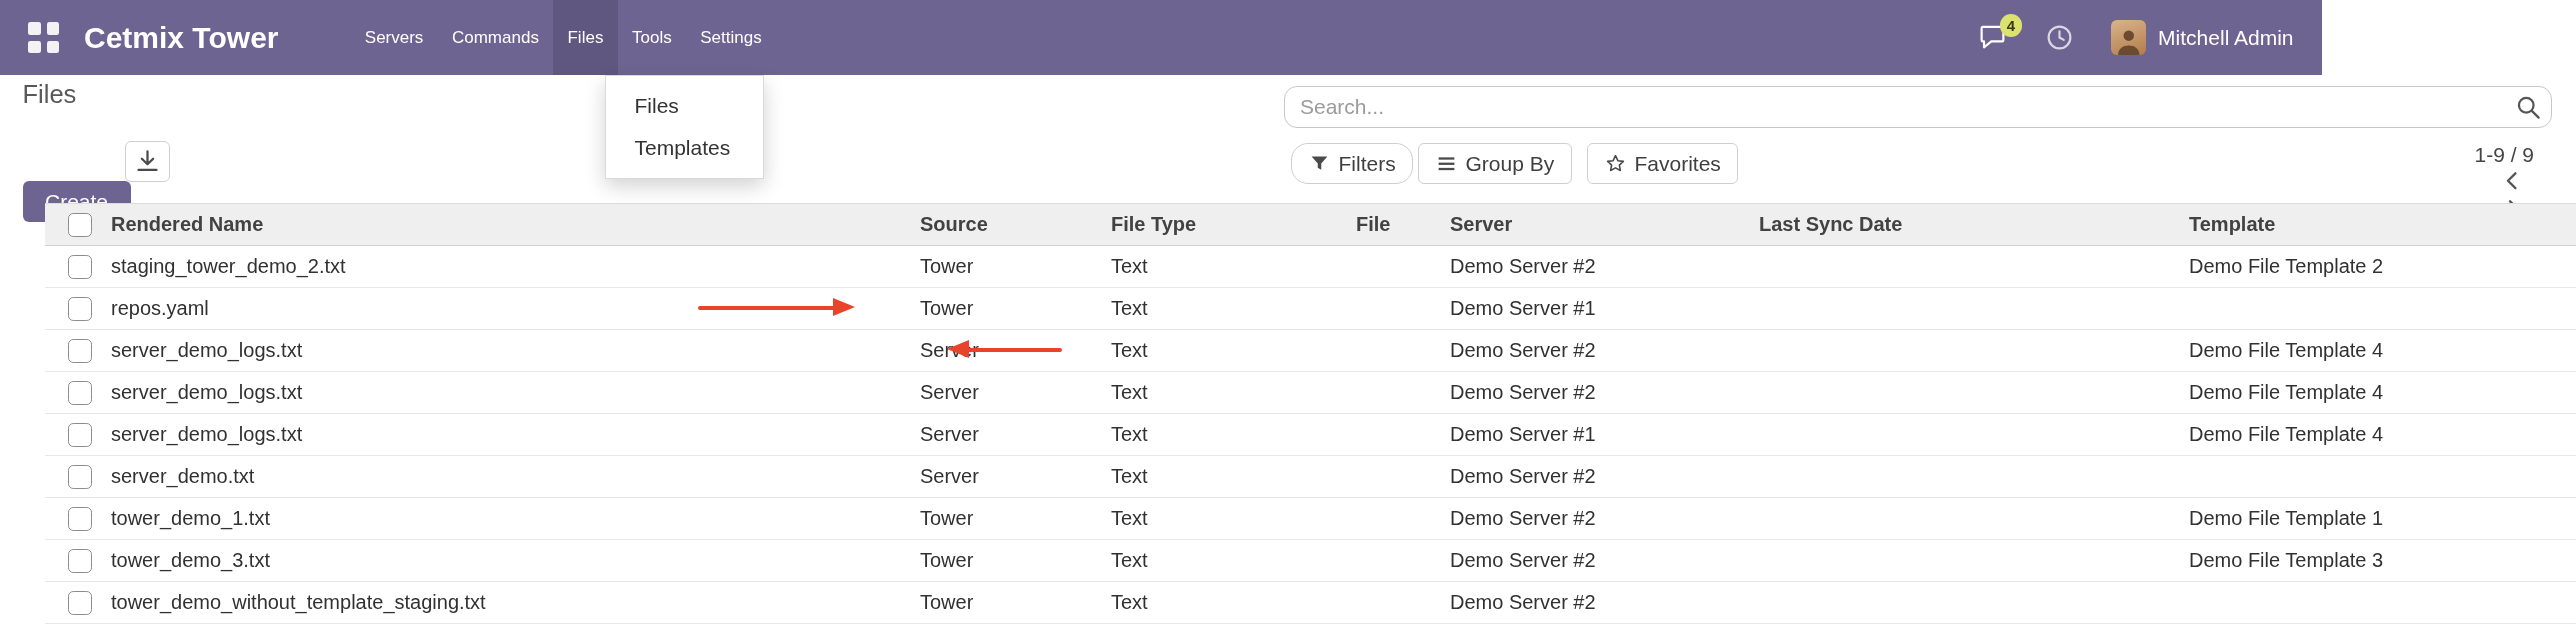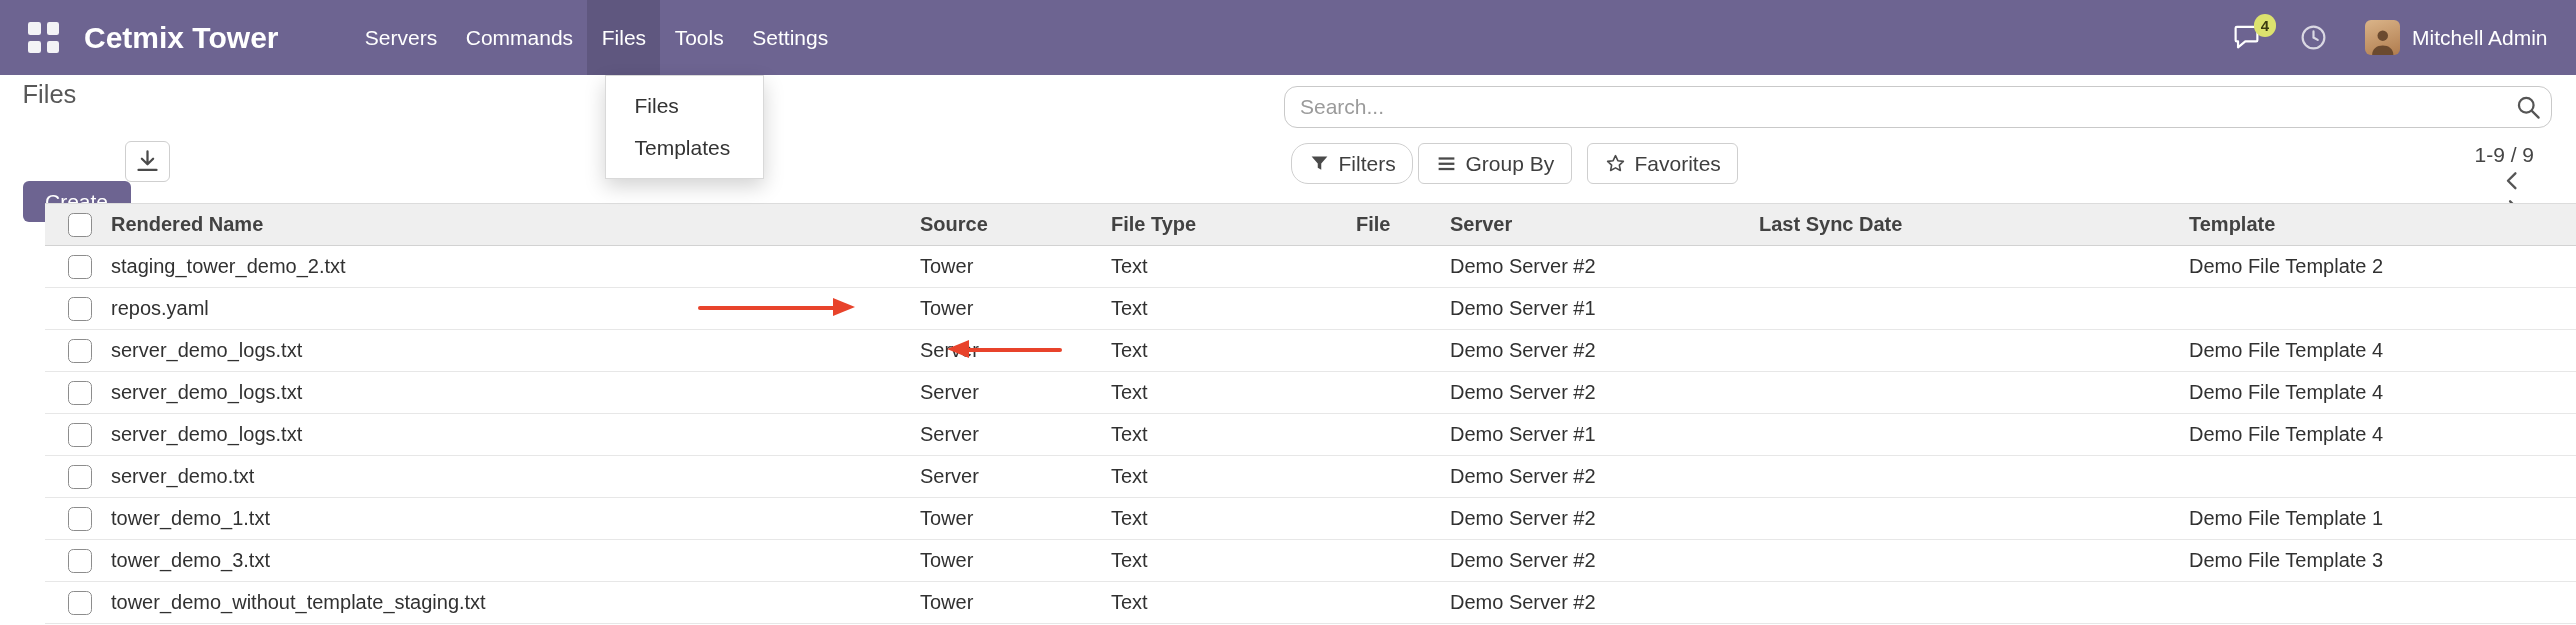--- a/index.html
+++ b/index.html
@@ -3,34 +3,34 @@
 <meta charset="utf-8">
 <style>
   html,body { margin:0; padding:0; background:#fff; }
   .screen, .screen * { box-sizing:border-box; font-family:"Liberation Sans", sans-serif; }
   .screen {
     position:relative; width:2576px; height:626px; overflow:hidden; background:#fff;
   }
 
   
   .navbar {
-    position:absolute; left:0; top:0; width:2576px; height:75px;
+    position:absolute; left:0; top:0; width:2322px; height:75px;
     background:var(--accent,#6d6491); color:#fff;
     display:flex; align-items:center; justify-content:space-between; padding:0 22.5px;
     z-index:40;
   }
   .nav-left { display:flex; align-items:stretch; height:100%; }
   .apps-toggle {
     align-self:center; width:42px; height:42px; background:transparent; border:none; cursor:pointer;
     display:grid; grid-template-columns:12.8px 12.8px; grid-template-rows:12.8px 12.8px; gap:6px; place-content:center;
   }
   .apps-toggle i { display:block; background:rgba(255,255,255,.92); border-radius:2.3px; }
   .brand { align-self:center; font-size:30px; font-weight:700; margin-left:19.5px; margin-right:72px; white-space:nowrap; }
   .menus { display:flex; align-items:stretch; }
-  .menu-item { display:flex; align-items:center; padding:0 14.3px; font-size:21px; color:#fff; text-decoration:none; cursor:pointer; white-space:nowrap;text-align:right; }
+  .menu-item { display:flex; align-items:center; padding:0 14.3px; font-size:17px; color:#fff; text-decoration:none; cursor:pointer; white-space:nowrap;text-align:right; }
   .menu-item.active { background:rgba(0,0,0,.12); }
 
   .nav-right { display:flex; align-items:center; gap:25.5px; }
   .nav-icon-btn { position:relative; background:none; border:none; width:41px; height:41px; display:flex; align-items:center; justify-content:center; cursor:pointer; }
   .badge {
     position:absolute; top:-3px; right:-9px; min-width:22.5px; height:22.5px; border-radius:11.3px;
     background:var(--badge_bg,#dce26e); color:#3a3a10; font-size:15px; font-weight:700;
     display:flex; align-items:center; justify-content:center; padding:0 4.5px;
   }
   .user-menu { display:flex; align-items:center; gap:12px; background:none; border:none; color:#fff; font-size:21px; cursor:pointer; white-space:nowrap; }

